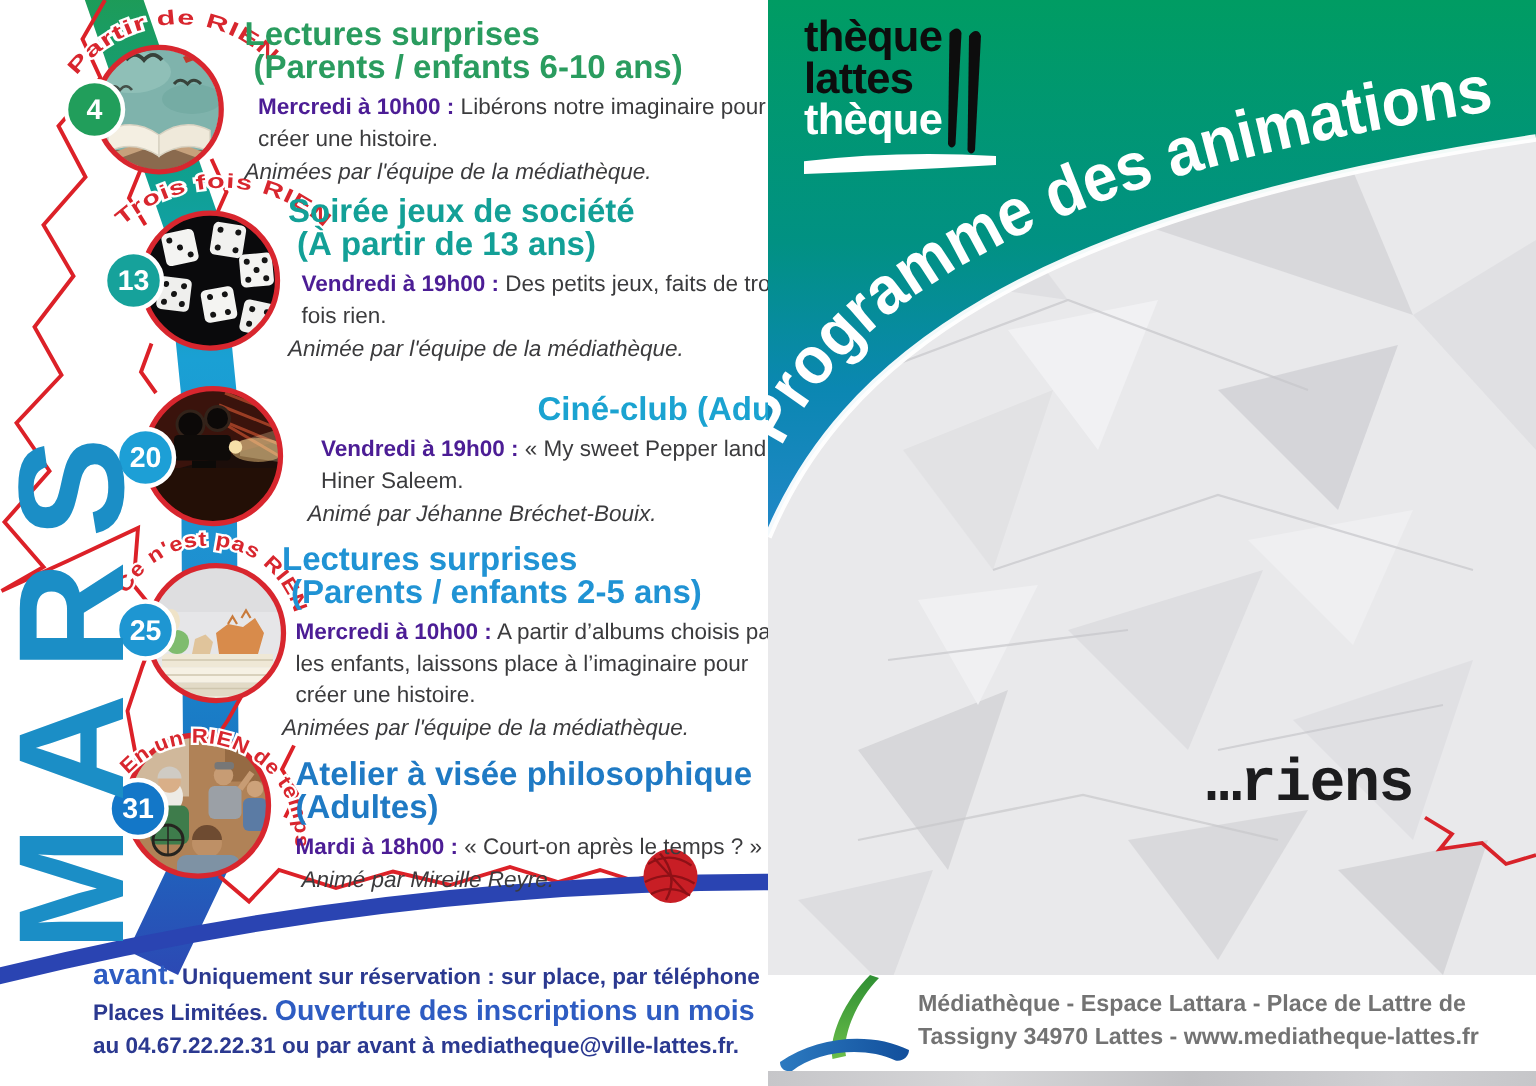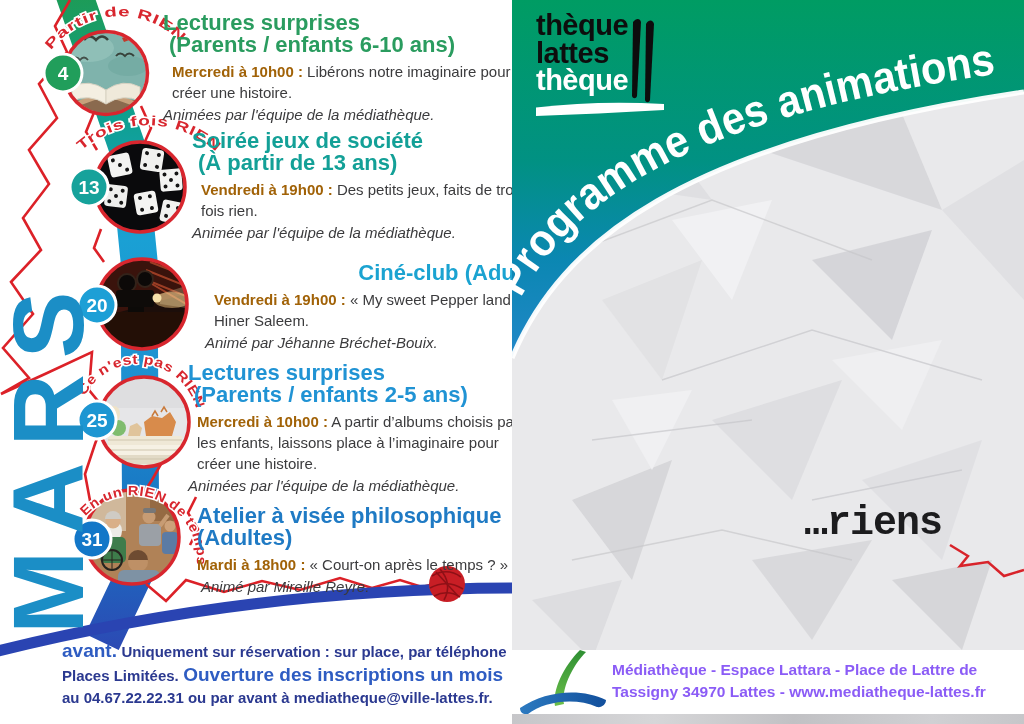--- a/index.html
+++ b/index.html
@@ -13,39 +13,39 @@
   .left-panel{position:absolute;left:0;top:0;width:512px;height:724px;background:#fff;}
   .left-art{position:absolute;left:0;top:0;}
   .month{position:absolute;left:8px;top:634px;transform:rotate(-90deg);transform-origin:0 0;
          font-size:100px;font-weight:bold;letter-spacing:16px;line-height:.8;color:#1B8EC6;white-space:nowrap;}
   .event{position:absolute;}
   .event h3,.event h4{margin:0;font-size:22px;font-weight:bold;line-height:22px;}
   .event h4{padding-left:6px;}
   .event h4:empty{display:none;}
   .event p{margin:0;font-size:15px;line-height:21px;color:#3B3B3D;}
   .event .body{margin-top:5px;padding-left:9px;}
-  .event .body b{color:#a16207;}
+  .event .body b{color:#4c1d95;}
   .event .animator{margin-top:1px;font-style:italic;}
   .t1{color:#2A9C5F;} .t2{color:#13A097;} .t3{color:#1BA3D1;text-align:right;} .t4{color:#2093D4;} .t5{color:#1F7AC4;}
   .arc-text{font-size:13.5px;font-weight:bold;fill:#D8262E;stroke:#fff;stroke-width:3px;paint-order:stroke;letter-spacing:.5px;}
   .badge-num{font-size:19px;font-weight:bold;fill:#fff;}
   .note{position:absolute;left:62px;top:639px;width:452px;line-height:1.28;}
   .n-navy{font-size:15px;font-weight:bold;color:#2B3990;}
   .n-blue{font-size:19px;font-weight:bold;color:#2E5CC2;}
 
   
   .right-panel{position:absolute;left:512px;top:0;width:512px;height:724px;background:#E9E9EB;}
   .mlogo{position:absolute;left:24px;top:12px;width:190px;height:124px;}
   .mlogo .l{display:block;font-size:29px;font-weight:bold;line-height:.95;letter-spacing:-.5px;}
   .lk{color:#0D0D0D;} .lw{color:#FFFFFF;}
   .mlogo svg{position:absolute;left:0;top:0;}
   .riens{position:absolute;left:292px;top:501px;font-family:"Liberation Mono",monospace;
          font-size:40px;font-weight:bold;color:#1C1C1E;letter-spacing:-1px;text-align:center;}
   .band{position:absolute;left:0;top:650px;width:512px;height:64px;background:#FFFFFF;}
-  .addr{position:absolute;left:100px;top:9px;font-size:15.5px;font-weight:bold;color:#8b5cf6;line-height:1.4;}
+  .addr{position:absolute;left:100px;top:9px;font-size:15.5px;font-weight:bold;color:#737373;line-height:1.4;}
   .gstrip{position:absolute;left:0;top:714px;width:512px;height:10px;
           background:linear-gradient(90deg,#c6c6c9,#d6d6d8 28%,#c1c1c4 55%,#d0d0d3 82%,#c6c6c9);}
 </style>
 </head>
 <body>
 
 <div class="page">
 
   <div class="left-panel">
 

